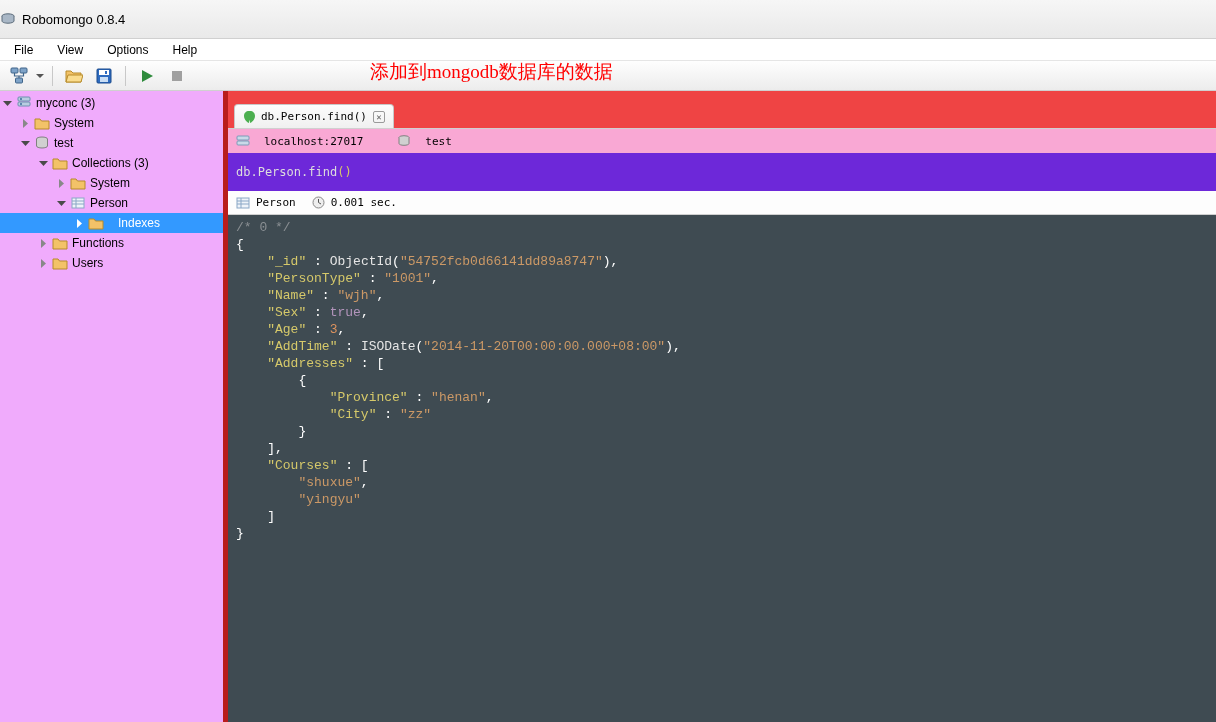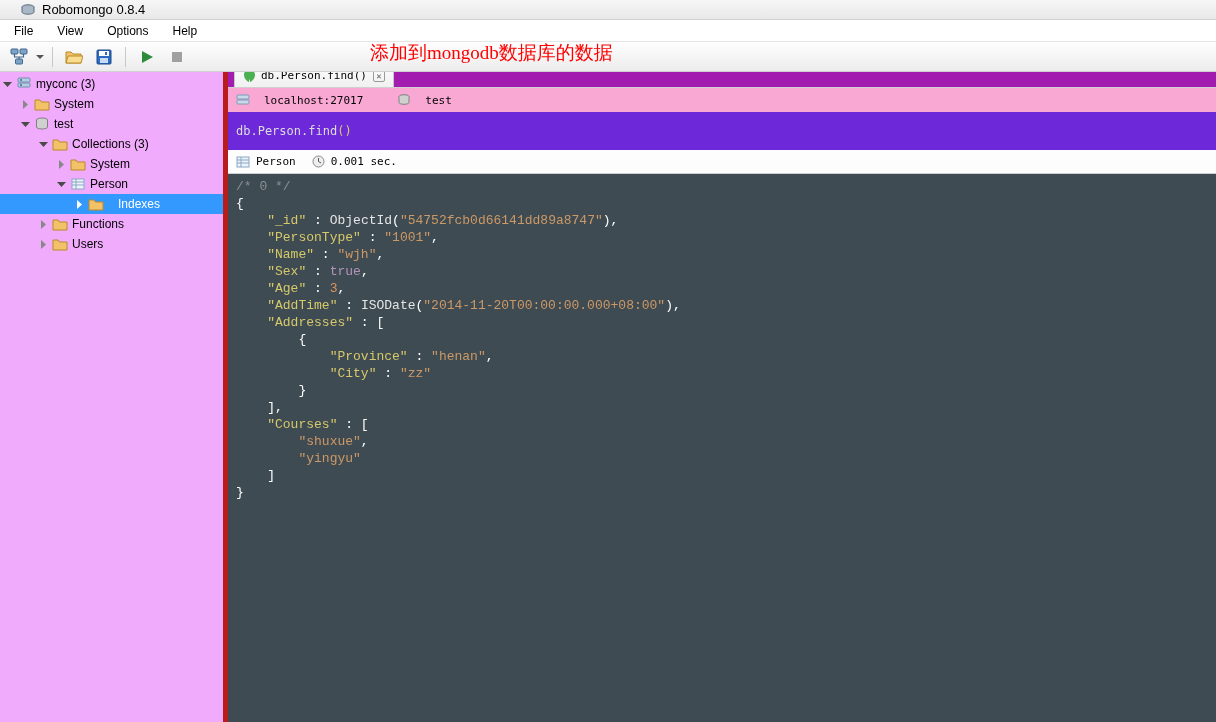--- a/index.html
+++ b/index.html
@@ -10,26 +10,26 @@
     background: #ffffff;
     color: #000;
     width: 1216px;
     height: 722px;
     overflow: hidden;
     display: flex;
     flex-direction: column;
   }
   
   .titlebar {
-    height: 20px;
+    height: 39px;
     background: linear-gradient(to bottom, #f6f6f6, #e9e9e9);
     border-bottom: 1px solid #d0d0d0;
     display: flex;
     align-items: center;
-    padding: 0 20px;
+    padding: 0 0;
     gap: 6px;
     font-size: 13px;
   }
   .titlebar .icon-app { width:16px; height:16px; display:inline-block; }
   
   .menubar {
     height: 22px;
     background: #ffffff;
     display: flex;
     align-items: center;
@@ -100,26 +100,26 @@
   }
   .tree-label { font-size:12px; }
   
   .main {
     flex:1;
     display:flex;
     flex-direction:column;
     min-width:0;
   }
   .tab-bar {
-    height: 16px;
+    height: 38px;
     display:flex;
     align-items:flex-end;
     padding-left:6px;
     border-bottom:1px solid #d0d0d0;
-    background:#a21caf;
+    background:#ef4444;
   }
   .tab {
     height:24px;
     border:1px solid #c8c8c8;
     border-bottom:none;
     background:linear-gradient(to bottom,#fdfdfd,#f0f0f0);
     border-radius:4px 4px 0 0;
     display:flex;
     align-items:center;
     padding:0 8px;

